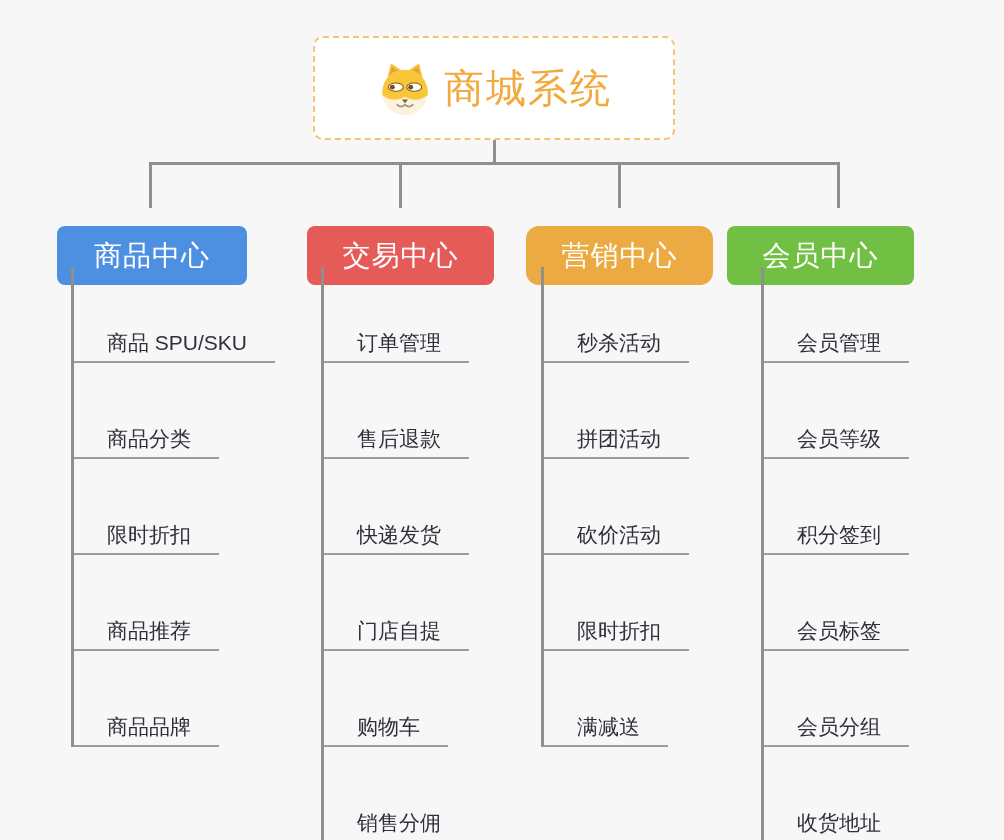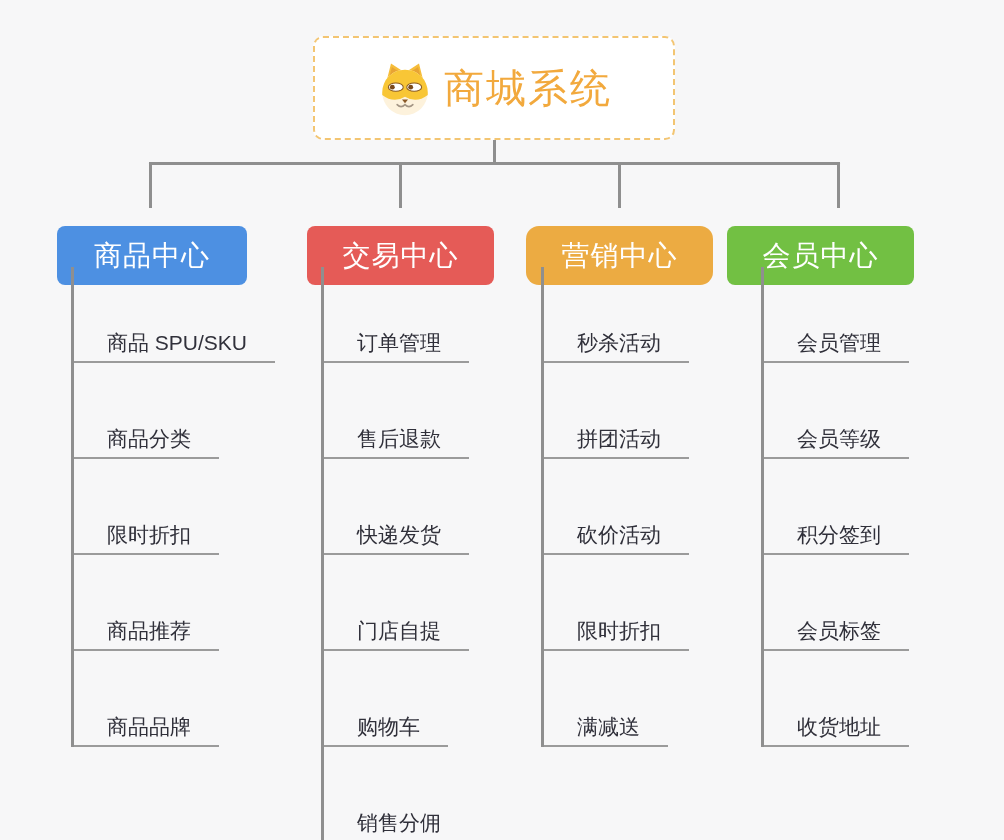--- a/index.html
+++ b/index.html
@@ -135,16 +135,17 @@
     <div class="leaf">砍价活动</div>
     <div class="leaf">限时折扣</div>
     <div class="leaf">满减送</div>
   </div>
 
   <div class="col c3">
     <div class="leaf">会员管理</div>
     <div class="leaf">会员等级</div>
     <div class="leaf">积分签到</div>
     <div class="leaf">会员标签</div>
+    <div class="leaf">会员分组</div>
     <div class="leaf">收货地址</div>
   </div>
 
 </div>
 
 </body></html>

